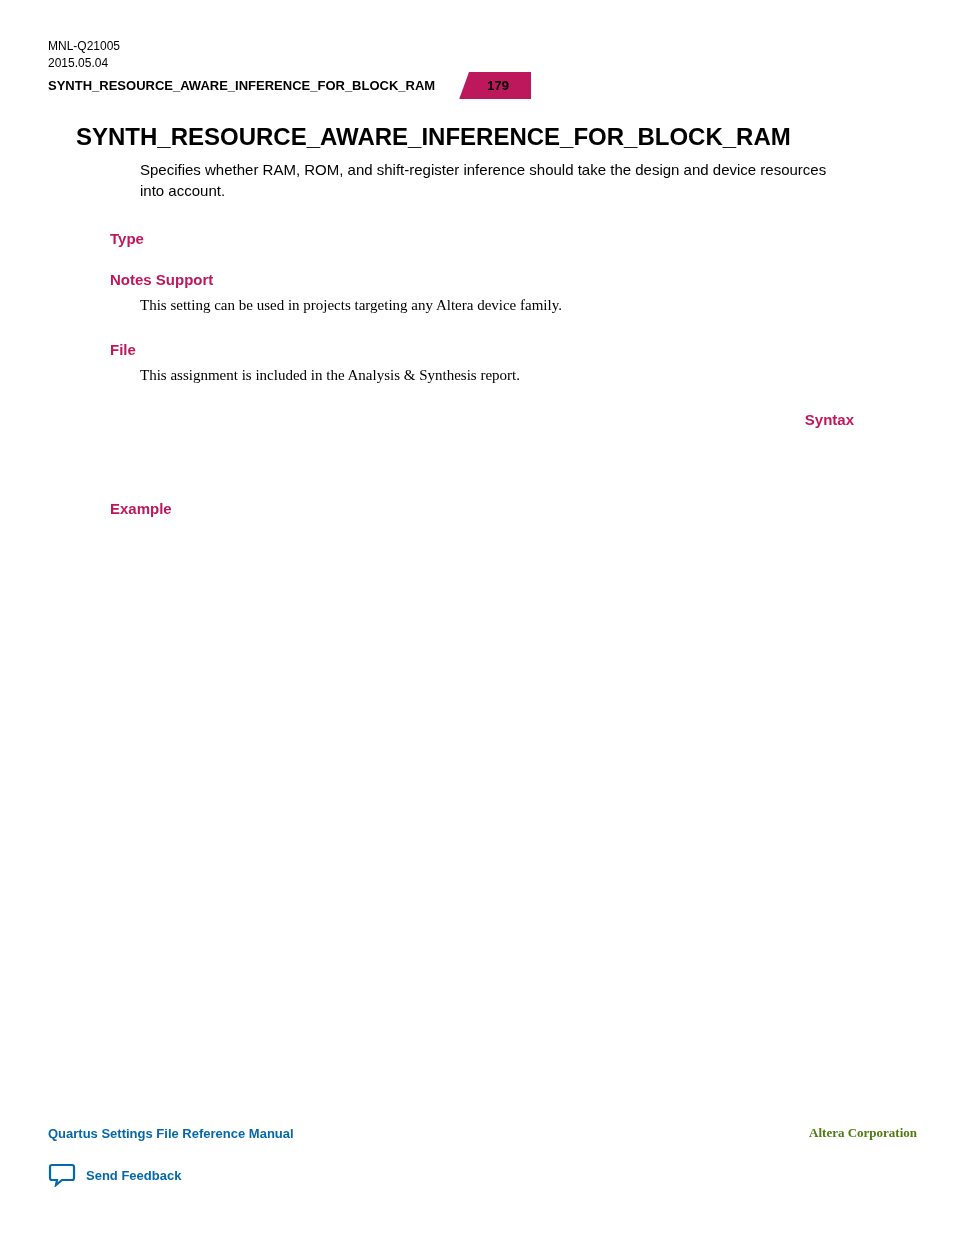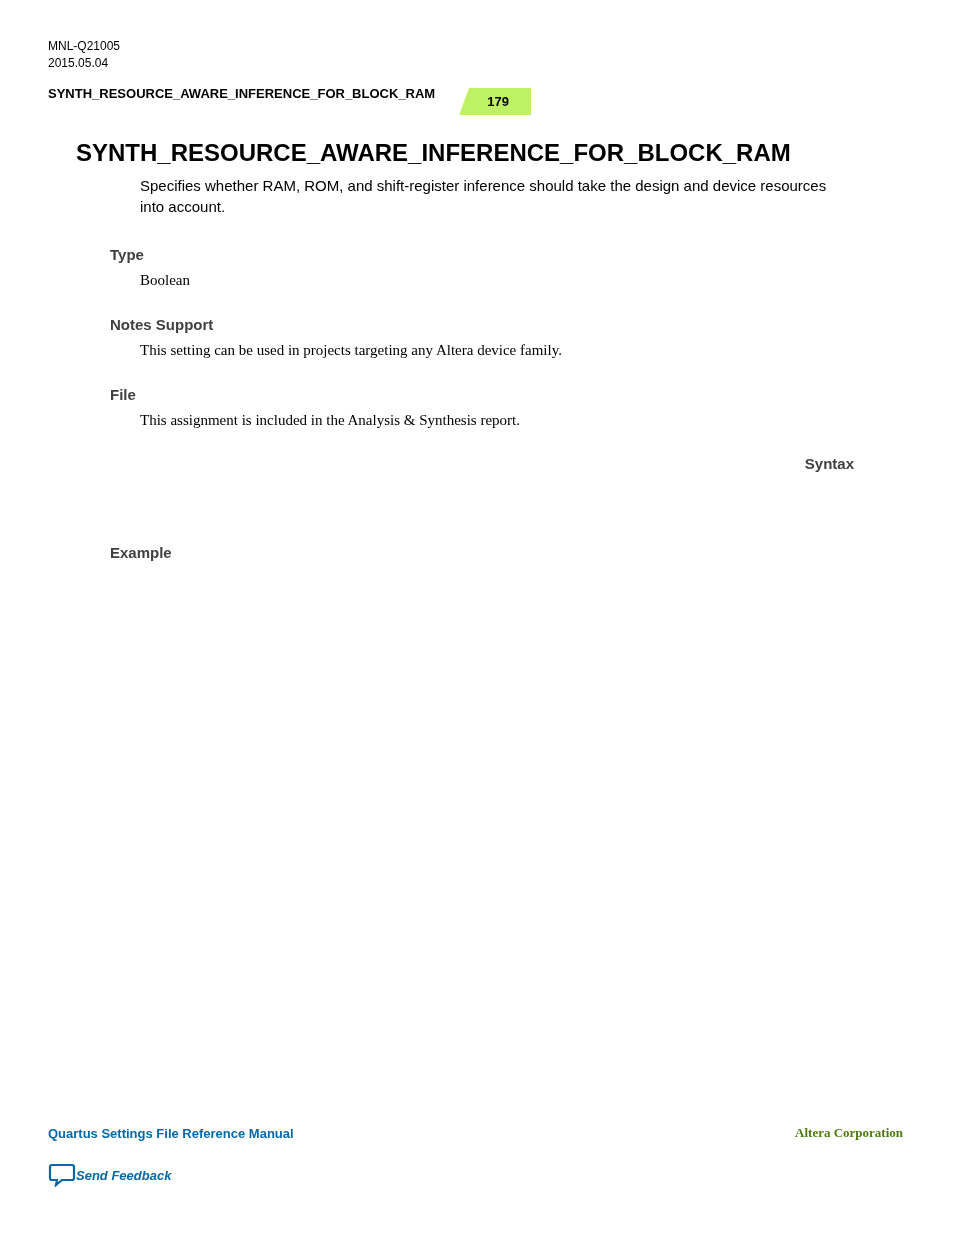--- a/index.html
+++ b/index.html
@@ -35,27 +35,26 @@
     }
     .header-title {
       font-family: Arial, Helvetica, sans-serif;
       font-size: 13px;
       font-weight: bold;
       color: #000000;
       padding-right: 20px;
     }
     .page-number-box {
       position: relative;
-      background: #bef264;
+      background: #be185d;
       padding: 6px 22px 6px 32px;
       font-family: Arial, Helvetica, sans-serif;
       font-size: 13px;
       font-weight: bold;
       color: #000000;
-      margin-top: 16px;
     }
     .page-number-box::before {
       content: "";
       position: absolute;
       left: 0;
       top: 0;
       bottom: 0;
       width: 14px;
       background: #ffffff;
       transform: skewX(-20deg);
@@ -78,35 +77,35 @@
       padding-left: 64px;
       margin-bottom: 28px;
     }
     .section {
       margin-bottom: 24px;
     }
     .section-heading {
       font-family: Arial, Helvetica, sans-serif;
       font-size: 15px;
       font-weight: bold;
-      color: #404040;
+      color: #be185d;
       padding-left: 34px;
       margin-bottom: 7px;
     }
     .section-body {
       font-family: Georgia, 'Times New Roman', serif;
       font-size: 15px;
       line-height: 1.45;
       padding-left: 64px;
     }
     .footer {
       position: absolute;
       bottom: 48px;
       left: 48px;
-      right: 51px;
+      right: 37px;
     }
     .footer-top {
       display: flex;
       justify-content: space-between;
       align-items: center;
       margin-bottom: 22px;
     }
     .footer-manual {
       font-family: Arial, Helvetica, sans-serif;
       font-size: 13px;
@@ -115,21 +114,21 @@
     }
     .footer-corp {
       font-family: Liberation Serif, serif;
       font-size: 13px;
       font-weight: bold;
       color: #4d7c0f;
     }
     .feedback-row {
       display: flex;
       align-items: center;
-      font-style: italic;
+      gap: 10px;
     }
     .feedback-icon {
       width: 28px;
       height: 24px;
     }
     .feedback-link {
       font-family: Arial, Helvetica, sans-serif;
       font-size: 13px;
       font-weight: bold;
       color: #0768a9;
@@ -150,21 +149,20 @@
     </div>
   </div>
 </div>
 
 <div class="main-content">
   <h1 class="page-title">SYNTH_RESOURCE_AWARE_INFERENCE_FOR_BLOCK_RAM</h1>
   <p class="intro-paragraph">Specifies whether RAM, ROM, and shift-register inference should take the design and device resources into account.</p>
 
   <div class="section">
     <div class="section-heading">Type</div>
-    <div class="section-body">Boolean</div>
   </div>
 
   <div class="section">
     <div class="section-heading">Notes Support</div>
     <div class="section-body">This setting can be used in projects targeting any Altera device family.</div>
   </div>
 
   <div class="section">
     <div class="section-heading">File</div>
     <div class="section-body">This assignment is included in the Analysis &amp; Synthesis report.</div>

